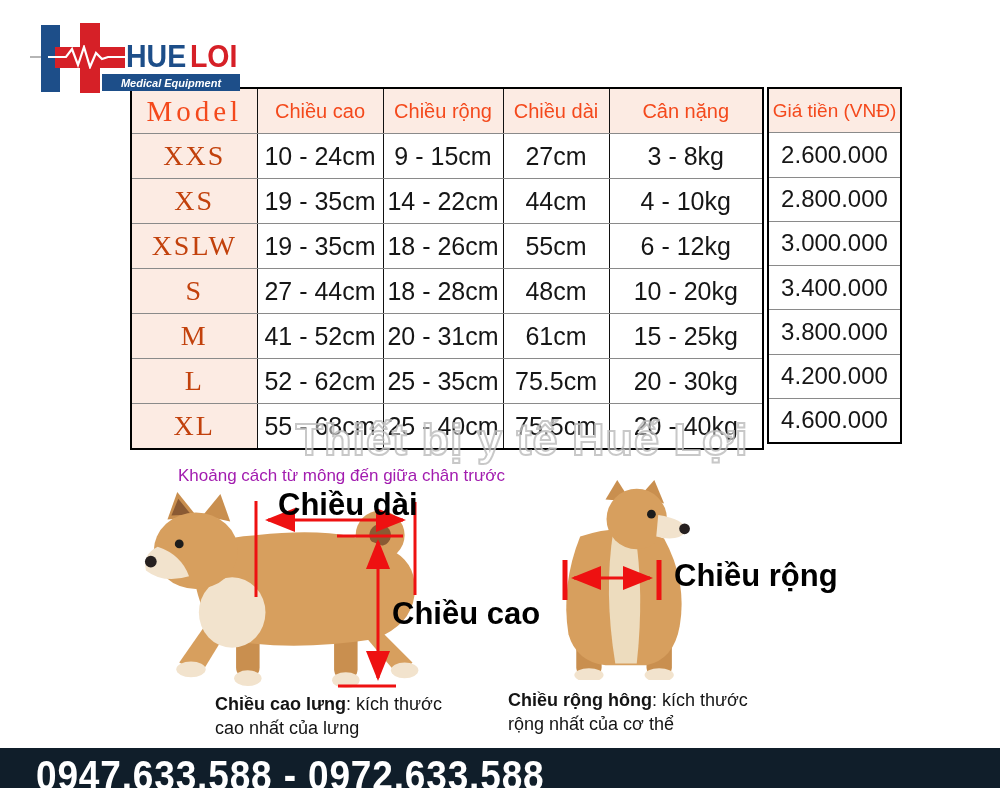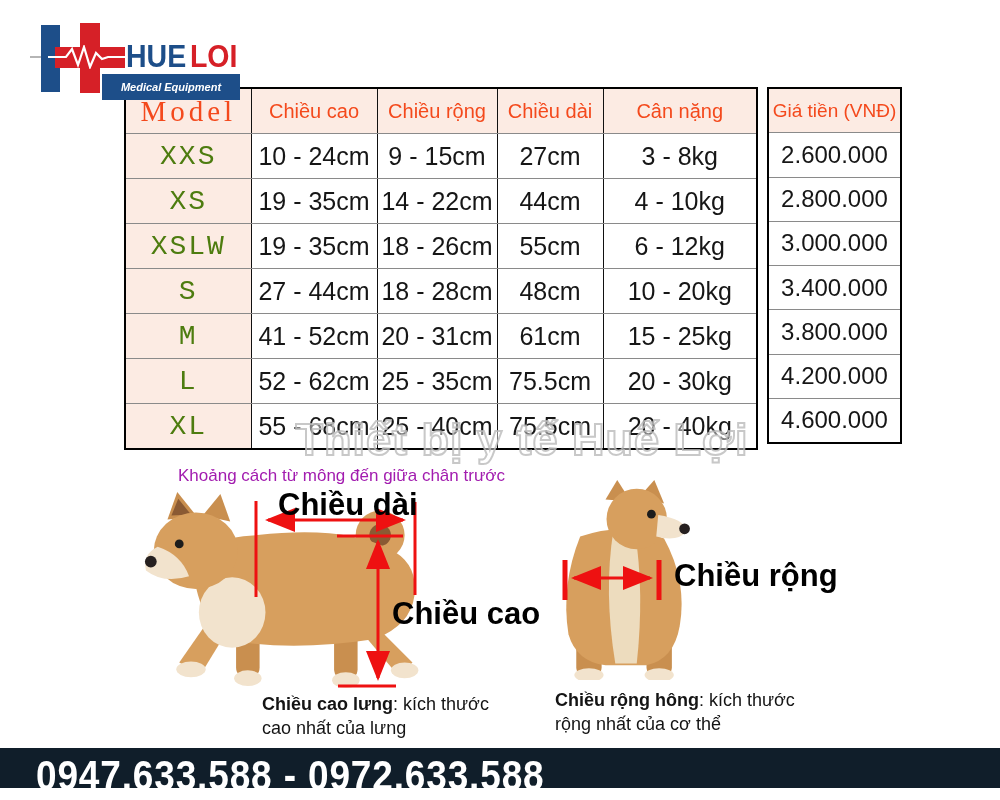--- a/index.html
+++ b/index.html
@@ -11,54 +11,54 @@
   .logo{position:absolute;left:30px;top:15px;width:215px;height:80px;z-index:6;}
   .logo .vbar{position:absolute;left:11px;top:10px;width:19px;height:67px;background:#1d4e89;}
   .logo .hline{position:absolute;left:0;top:41px;width:100px;height:2px;background:#b5b5b5;}
   .logo .cross-v{position:absolute;left:50px;top:8px;width:20px;height:70px;background:#d62027;}
   .logo .cross-h{position:absolute;left:25px;top:32px;width:70px;height:21px;background:#d62027;}
   .logo .ecg{position:absolute;left:18px;top:30px;}
   .logo .brand{position:absolute;left:96px;top:24px;font-size:31px;font-weight:800;
     letter-spacing:0px;transform:scaleX(.92);transform-origin:left;white-space:nowrap;}
   .logo .brand .hue{color:#1d4e89;}
   .logo .brand .loi{color:#d62027;margin-left:4px;}
-  .logo .tagbar{position:absolute;left:72px;top:59px;width:138px;height:26px;background:#1d4e89;
+  .logo .tagbar{position:absolute;left:72px;top:59px;width:138px;height:17px;background:#1d4e89;
     display:flex;align-items:center;justify-content:center;}
   .logo .tagbar span{color:#fff;font-size:11px;font-style:italic;font-weight:700;white-space:nowrap;}
   
-  .size-table{position:absolute;left:124px;top:87px;border-collapse:collapse;table-layout:fixed;z-index:1;padding-left:12px;}
+  .size-table{position:absolute;left:130px;top:87px;border-collapse:collapse;table-layout:fixed;z-index:1;padding-left:12px;}
   .size-table td{border:1px solid #111;border-top:1px solid #8a8a8a;border-bottom:1px solid #8a8a8a;
     height:44px;text-align:center;vertical-align:middle;font-size:25px;color:#161616;background:#fff;padding:0;}
   .size-table tr:first-child td{border-top:2px solid #000;}
   .size-table tr:last-child td{border-bottom:2px solid #000;}
   .size-table td:first-child{border-left:2px solid #000;}
   .size-table td:last-child{border-right:2px solid #000;}
   .size-table td.hd{background:#fcebe3;color:#f4491c;font-size:20px;}
   .size-table td.model-hd{background:#fcebe3;color:#f4491c;
     font-family:"Liberation Serif","DejaVu Serif",serif;font-size:29px;letter-spacing:4px;}
-  .size-table td.model{background:#fcebe3;color:#4d7c0f;
-    font-family:Liberation Mono, monospace;font-size:28px;letter-spacing:2px;}
+  .size-table td.model{background:#fcebe3;color:#c2410c;
+    font-family:Liberation Serif, serif;font-size:28px;letter-spacing:2px;}
   
   .price-box{position:absolute;left:767px;top:87px;width:135px;height:357px;border:2px solid #000;
     box-sizing:border-box;display:flex;flex-direction:column;z-index:1;}
   .price-box .cell{flex:1;display:flex;align-items:center;justify-content:center;
     border-bottom:1px solid #8a8a8a;font-size:24px;color:#161616;background:#fff;}
   .price-box .cell:last-child{border-bottom:none;}
   .price-box .cell.hd{background:#fcebe3;color:#f4491c;font-size:19px;}
   
   .watermark{position:absolute;left:272px;top:414px;width:500px;z-index:5;text-align:center;
     font-size:45px;font-weight:800;letter-spacing:1px;white-space:nowrap;
     color:rgba(255,255,255,.45);-webkit-text-stroke:2px rgba(186,186,186,.8);pointer-events:none;}
   
   .top-note{position:absolute;left:178px;top:466px;font-size:17px;color:#a21caf;z-index:2;}
   .measure-label{position:absolute;font-size:31px;font-weight:800;color:#000;z-index:4;white-space:nowrap;}
   #label-length{left:278px;top:487px;}
   #label-height{left:392px;top:596px;}
   #label-width{left:674px;top:558px;}
-  .caption{position:absolute;font-size:18px;color:#141414;line-height:1.35;z-index:2;margin-left:47px;}
+  .caption{position:absolute;font-size:18px;color:#141414;line-height:1.35;z-index:2;}
   #caption-height{left:215px;top:692px;width:232px;}
   #caption-width{left:508px;top:688px;width:242px;}
   .caption b{font-weight:800;}
   .dog-svg{position:absolute;z-index:1;}
   .anno-svg{position:absolute;left:0;top:460px;z-index:3;pointer-events:none;}
   
   .footer{position:absolute;left:0;top:748px;width:1000px;height:40px;background:#101e2a;z-index:7;}
   .footer .phones{position:absolute;left:36px;top:3px;color:#fff;font-size:43px;font-weight:800;
     letter-spacing:1px;transform:scaleX(.86);transform-origin:left;white-space:nowrap;}
   .footer .urls{position:absolute;right:12px;top:5px;text-align:right;color:#fff;

